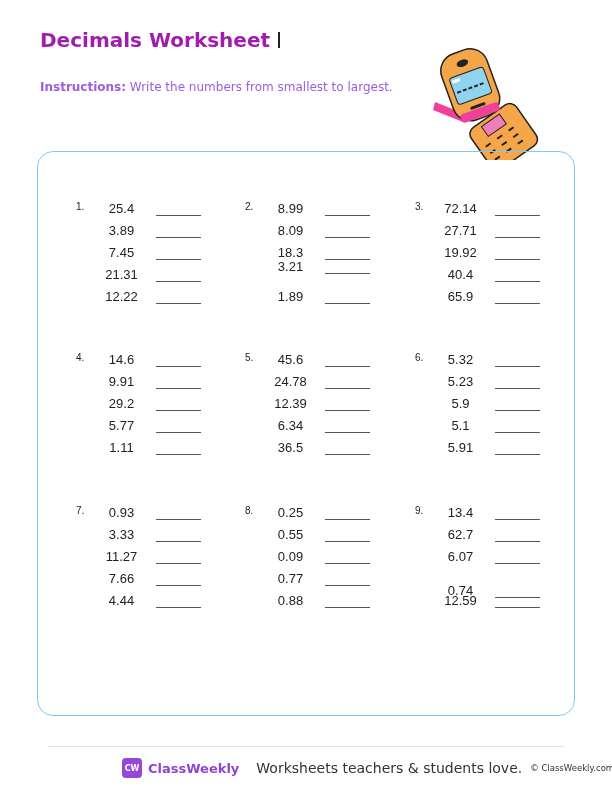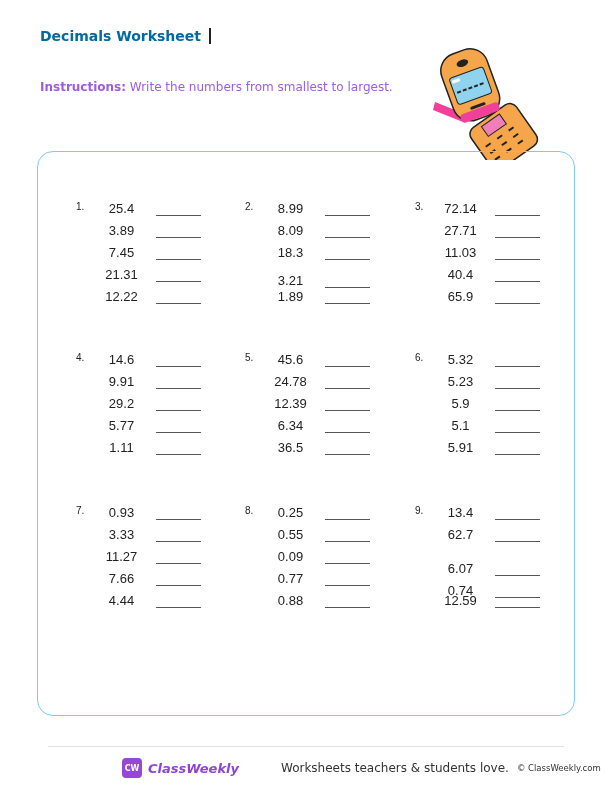--- a/index.html
+++ b/index.html
@@ -1,34 +1,34 @@
 <!DOCTYPE html>
 <html><head>
 <meta charset="utf-8">
 <style>
   html, body { margin: 0; padding: 0; background: #ffffff; }
   body { width: 612px; height: 792px; position: relative; overflow: hidden; font-family: "DejaVu Sans", sans-serif; color: #222; }
   .title-row { position: absolute; left: 40px; top: 28px; display: flex; align-items: center; white-space: nowrap; }
-  .title-main { font-weight: bold; font-size: 14px; color: #0369a1; }
+  .title-main { font-weight: bold; font-size: 20px; color: #a21caf; }
   .title-sep { width: 1.5px; height: 16px; background: #222; margin: 0 6px 0 8px; }
   .title-sub { font-size: 12.5px; color: #333; }
   .instructions { position: absolute; left: 40px; top: 80px; font-size: 12px; color: #9c5de0; white-space: nowrap; }
   .instructions b { font-weight: bold; text-align: right; }
   .phone { position: absolute; left: 425px; top: 42px; width: 130px; height: 118px; }
   .box { position: absolute; left: 37px; top: 151px; width: 538px; height: 565px; border: 1.5px solid #7ecbf2; border-radius: 16px; box-sizing: border-box; }
   .problem { position: absolute; width: 150px; }
   .pnum { position: absolute; left: 0; top: 0; font-size: 10px; font-family: "Liberation Sans", sans-serif; color: #222; }
   .row { position: absolute; left: 0; width: 150px; height: 22px; }
   .val { position: absolute; left: 18px; width: 55px; text-align: center; font-size: 13px; font-family: "Liberation Sans", sans-serif; color: #222; top: 0; }
   .blank { position: absolute; left: 80px; width: 45px; top: 14px; border-bottom: 1px solid #555; }
   .footer-line { position: absolute; left: 48px; top: 746px; width: 516px; height: 1px; background: #e2e2e2; }
   .footer { position: absolute; left: 122px; top: 758px; display: flex; align-items: center; white-space: nowrap; text-align: right; }
   .logo-badge { width: 20px; height: 20px; border-radius: 4px; background: #9747d8; color: #fff; font-size: 8px; font-weight: bold; display: flex; align-items: center; justify-content: center; }
-  .logo-text { font-size: 13px; font-weight: bold; color: #8e44d6; margin-left: 6px; font-style: italic; }
-  .tagline { font-size: 12px; color: #333; margin-left: 42px; }
+  .logo-text { font-size: 13px; font-weight: bold; color: #8e44d6; margin-left: 6px; }
+  .tagline { font-size: 14px; color: #333; margin-left: 17px; }
   .copy { font-size: 8.5px; color: #333; margin-left: 8px; }
 </style>
 </head>
 <body>
 
 <div class="title-row">
   <span class="title-main">Decimals Worksheet</span>
   <span class="title-sep"></span>
 </div>
 
@@ -101,42 +101,42 @@
       <span class="blank"></span>
     </div>
   <div class="row" style="top:22px">
       <span class="val">8.09</span>
       <span class="blank"></span>
     </div>
   <div class="row" style="top:44px">
       <span class="val">18.3</span>
       <span class="blank"></span>
     </div>
-  <div class="row" style="top:72px">
+  <div class="row" style="top:58px">
       <span class="val">3.21</span>
       <span class="blank"></span>
     </div>
   <div class="row" style="top:88px">
       <span class="val">1.89</span>
       <span class="blank"></span>
     </div>
 </div>
 
 <div class="problem" style="left:415px; top:201px;">
   <span class="pnum">3.</span>
   <div class="row" style="top:0px">
       <span class="val">72.14</span>
       <span class="blank"></span>
     </div>
   <div class="row" style="top:22px">
       <span class="val">27.71</span>
       <span class="blank"></span>
     </div>
   <div class="row" style="top:44px">
-      <span class="val">11.03</span>
+      <span class="val">19.92</span>
       <span class="blank"></span>
     </div>
   <div class="row" style="top:66px">
       <span class="val">40.4</span>
       <span class="blank"></span>
     </div>
   <div class="row" style="top:88px">
       <span class="val">65.9</span>
       <span class="blank"></span>
     </div>
@@ -265,21 +265,21 @@
 <div class="problem" style="left:415px; top:505px;">
   <span class="pnum">9.</span>
   <div class="row" style="top:0px">
       <span class="val">13.4</span>
       <span class="blank"></span>
     </div>
   <div class="row" style="top:22px">
       <span class="val">62.7</span>
       <span class="blank"></span>
     </div>
-  <div class="row" style="top:56px">
+  <div class="row" style="top:44px">
       <span class="val">6.07</span>
       <span class="blank"></span>
     </div>
   <div class="row" style="top:78px">
       <span class="val">0.74</span>
       <span class="blank"></span>
     </div>
   <div class="row" style="top:88px">
       <span class="val">12.59</span>
       <span class="blank"></span>

